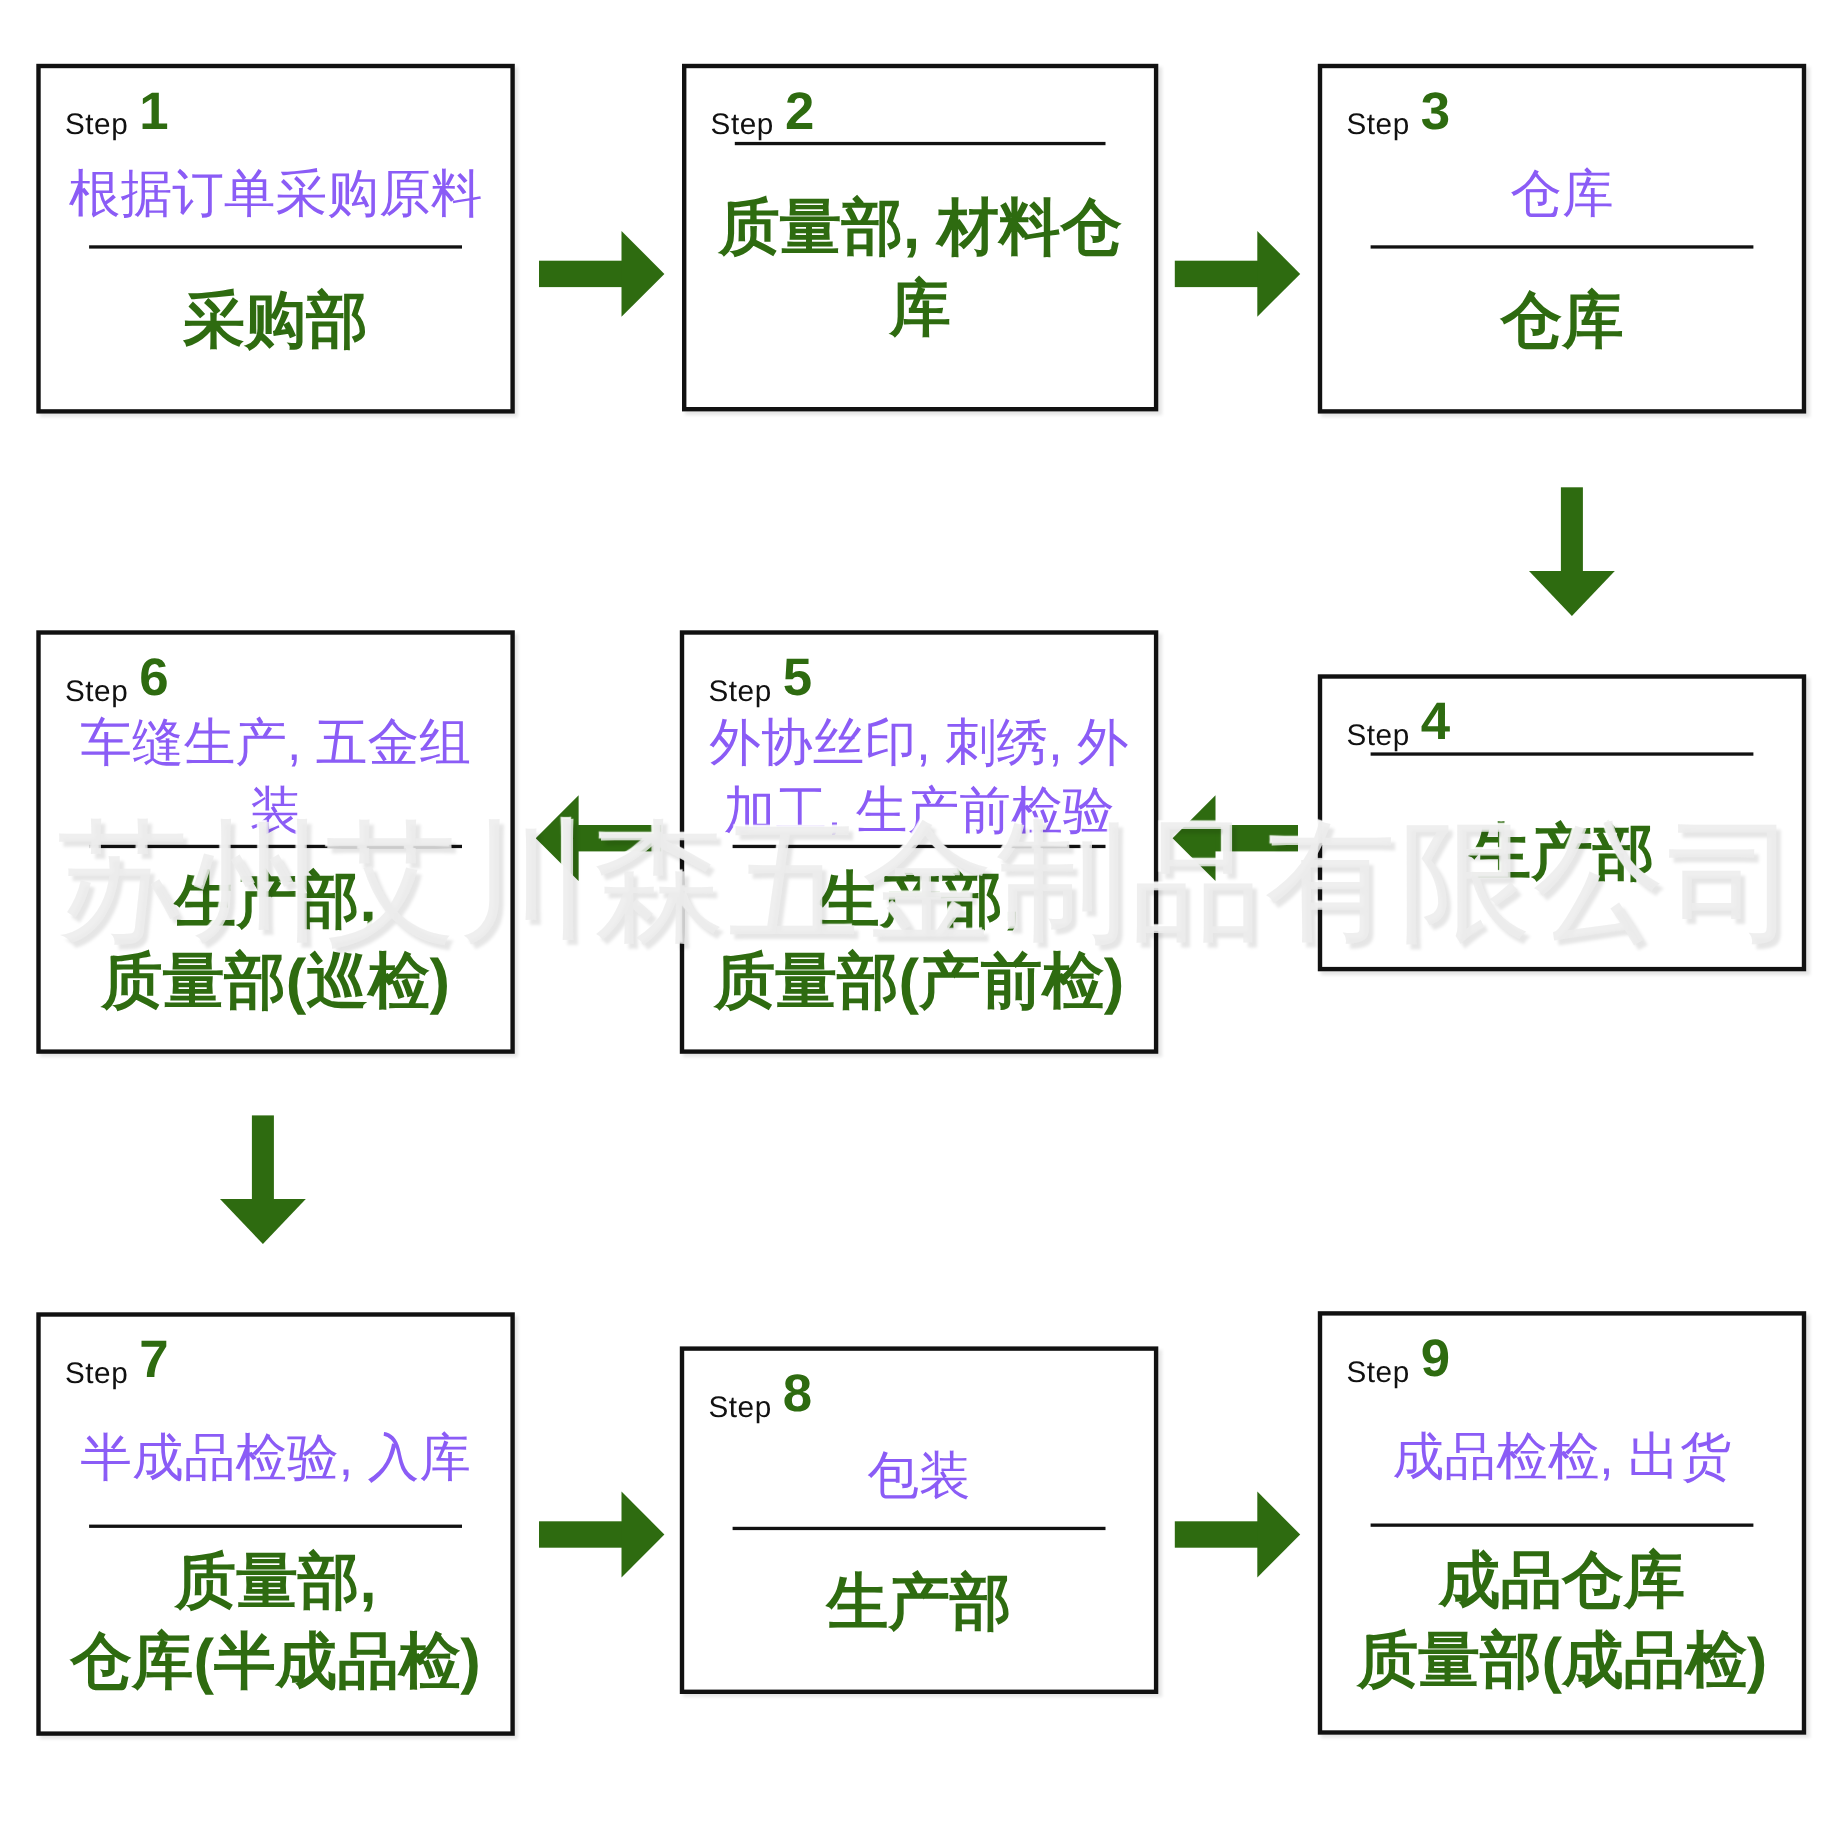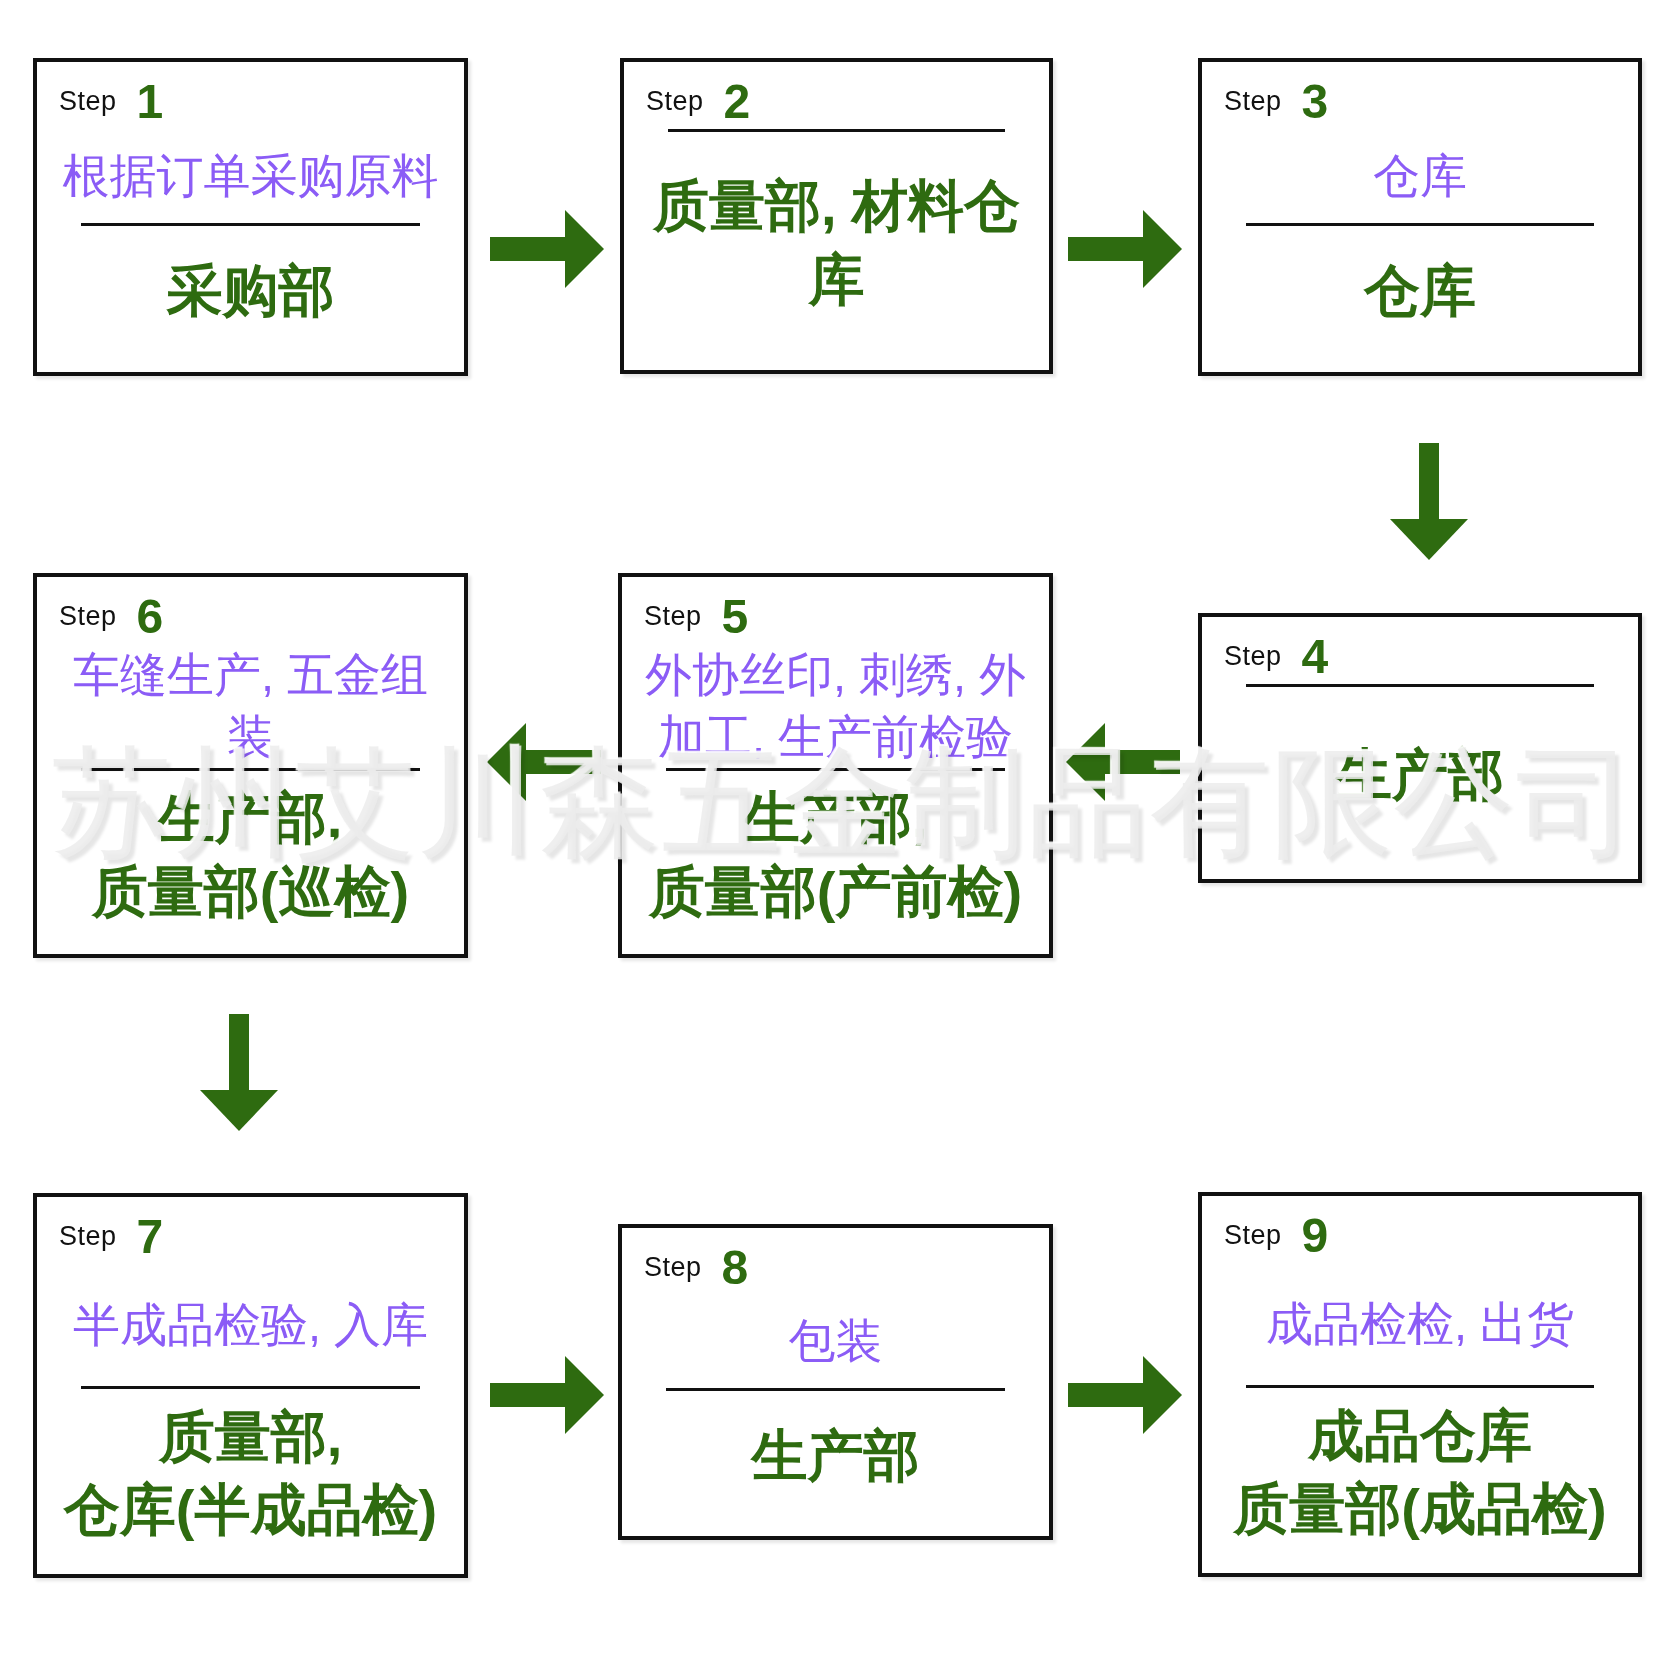--- a/index.html
+++ b/index.html
@@ -6,21 +6,21 @@
   html,body { margin:0; padding:0; background:#ffffff; }
   #canvas {
     position:relative; width:1667px; height:1667px; background:#ffffff;
     font-family:"Liberation Sans","DejaVu Sans",sans-serif; overflow:hidden;
   }
   .box {
     position:absolute; background:#ffffff; border:4px solid var(--ink);
     box-sizing:border-box; display:flex; flex-direction:column;
     padding:12px 12px 16px; box-shadow:3px 3px 3px rgba(0,0,0,0.10);
   }
-  .step-row { flex:0 0 auto; display:flex; align-items:center; gap:20px; padding-left:10px; }
+  .step-row { flex:0 0 auto; display:flex; align-items:flex-end; gap:10px; padding-left:10px; }
   .step-word { font-size:27px; color:var(--ink); letter-spacing:0.5px; }
   .step-num  { font-size:48px; font-weight:700; color:var(--green); }
   .desc {
     flex:0.72 1 0; display:flex; align-items:center; justify-content:center;
     text-align:center; font-size:47px; line-height:1.32; color:#8b5cf6; padding:0 2px;
   }
   .divider { flex:0 0 auto; height:0; border-top:3px solid var(--ink); margin:0 32px; }
   .dept {
     flex:1 1 0; display:flex; flex-direction:column; align-items:center; justify-content:center;
     text-align:center; font-size:56px; font-weight:700; color:var(--green); line-height:1.32;

